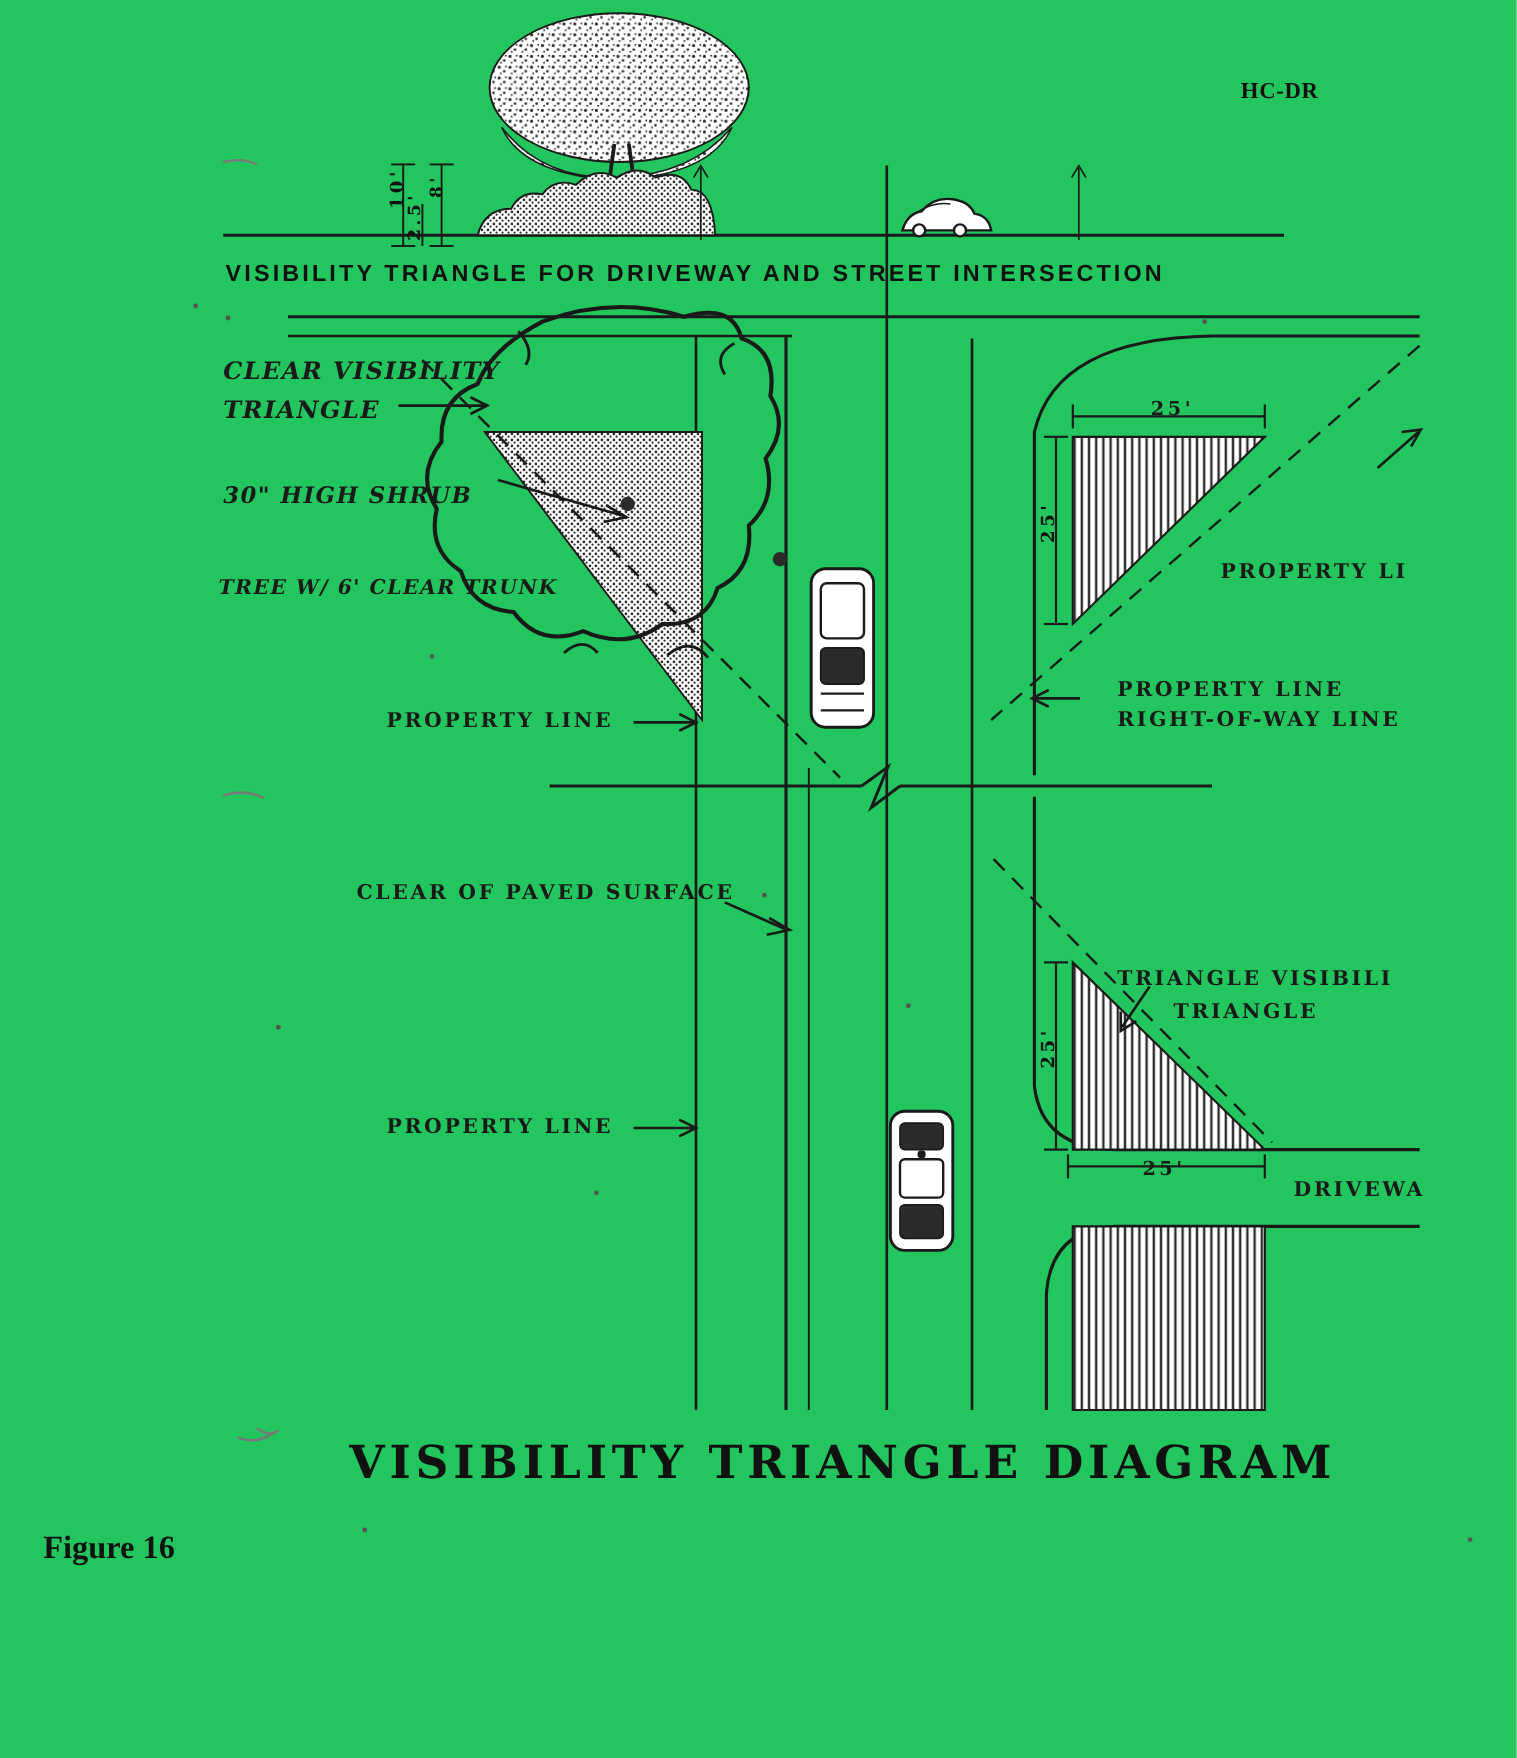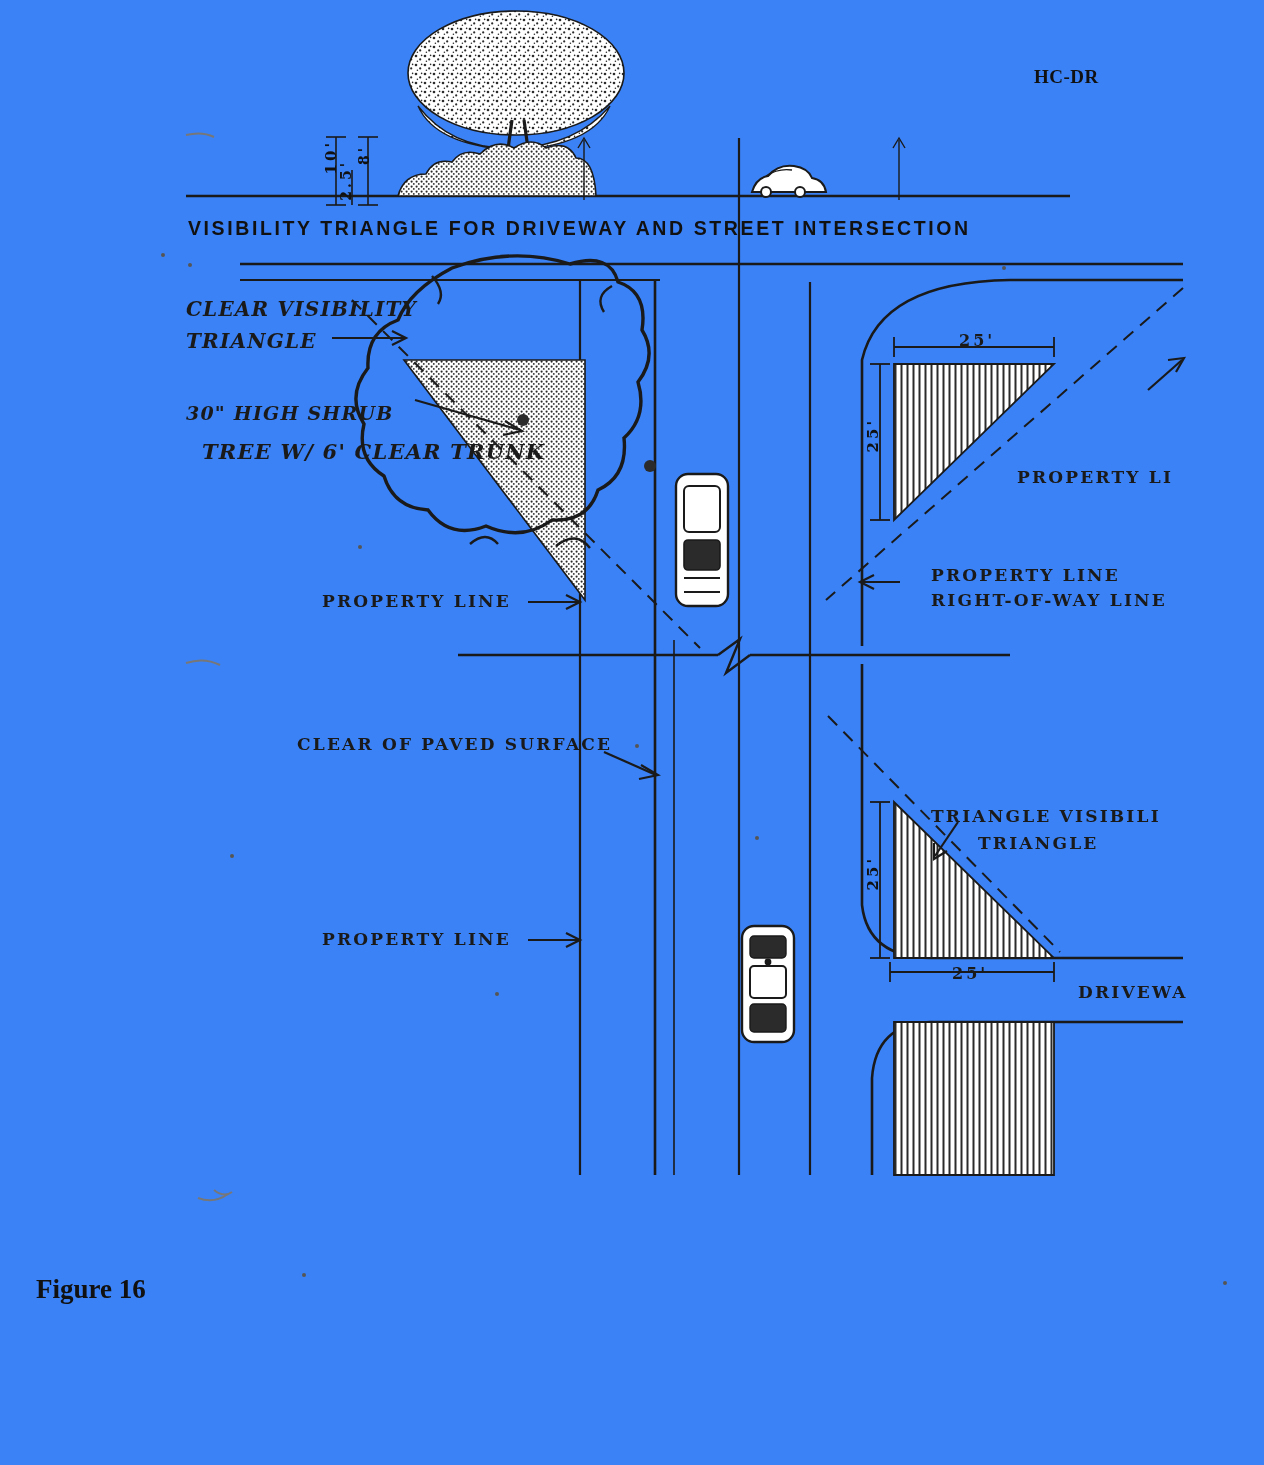--- a/index.html
+++ b/index.html
@@ -11,21 +11,21 @@
     width: 1264px;
     height: 1465px;
     position: relative;
     font-family: "Liberation Serif", serif;
     color: #111;
     overflow: hidden;
   }
   #sheet {
     position: absolute;
     inset: 0;
-    background: #3b82f6;
+    background: #22c55e;
   }
   .lbl {
     position: absolute;
     font-family: "DejaVu Serif", serif;
     font-weight: 700;
     letter-spacing: 2.2px;
     color: #1a1a1a;
     white-space: nowrap;
     line-height: 1.25;
   }
@@ -257,33 +257,34 @@
   <div id="banner">VISIBILITY TRIANGLE FOR DRIVEWAY AND STREET INTERSECTION</div>
 
   <div class="vtxt" style="top:140px; left:322px; font-size:15px;">10'</div>
   <div class="vtxt" style="top:145px; left:356px; font-size:14px;">8'</div>
   <div class="vtxt" style="top:160px; left:338px; font-size:14px;">2.5'</div>
 
   <div class="lbl hand" style="top:297px; left:186px; font-size:20px;">CLEAR VISIBILITY</div>
   <div class="lbl hand" style="top:329px; left:186px; font-size:20px;">TRIANGLE</div>
 
   <div class="lbl hand" style="top:402px; left:186px; font-size:19px;">30" HIGH SHRUB</div>
-  <div class="lbl hand" style="top:439px; left:182px; font-size:21px;margin-left:20px;">TREE W/ 6' CLEAR TRUNK</div>
+  <div class="lbl hand" style="top:480px; left:182px; font-size:17px;">TREE W/ 6' CLEAR TRUNK</div>
 
   <div class="lbl" style="top:591px; left:322px; font-size:17px;">PROPERTY LINE</div>
   <div class="lbl" style="top:734px; left:297px; font-size:17px;">CLEAR OF PAVED SURFACE</div>
   <div class="lbl" style="top:929px; left:322px; font-size:17px;">PROPERTY LINE</div>
 
   <div class="lbl" style="top:427px; left:1017px; font-size:17px;margin-top:40px;">PROPERTY LI</div>
   <div class="lbl" style="top:565px; left:931px; font-size:17px;">PROPERTY LINE</div>
   <div class="lbl" style="top:590px; left:931px; font-size:17px;">RIGHT-OF-WAY LINE</div>
 
   <div class="lbl" style="top:806px; left:931px; font-size:17px;">TRIANGLE VISIBILI</div>
   <div class="lbl" style="top:833px; left:978px; font-size:17px;">TRIANGLE</div>
   <div class="lbl" style="top:982px; left:1078px; font-size:17px;">DRIVEWA</div>
 
   <div class="lbl" style="top:331px; left:959px; font-size:16px; letter-spacing:3px;">25'</div>
   <div class="vtxt" style="top:418px; left:864px;">25'</div>
   <div class="vtxt" style="top:856px; left:864px;">25'</div>
   <div class="lbl" style="top:964px; left:952px; font-size:16px; letter-spacing:3px;">25'</div>
 
+  <div id="main-title">VISIBILITY TRIANGLE DIAGRAM</div>
   <div id="figure-label">Figure 16</div>
 </div>
 
 </body></html>

